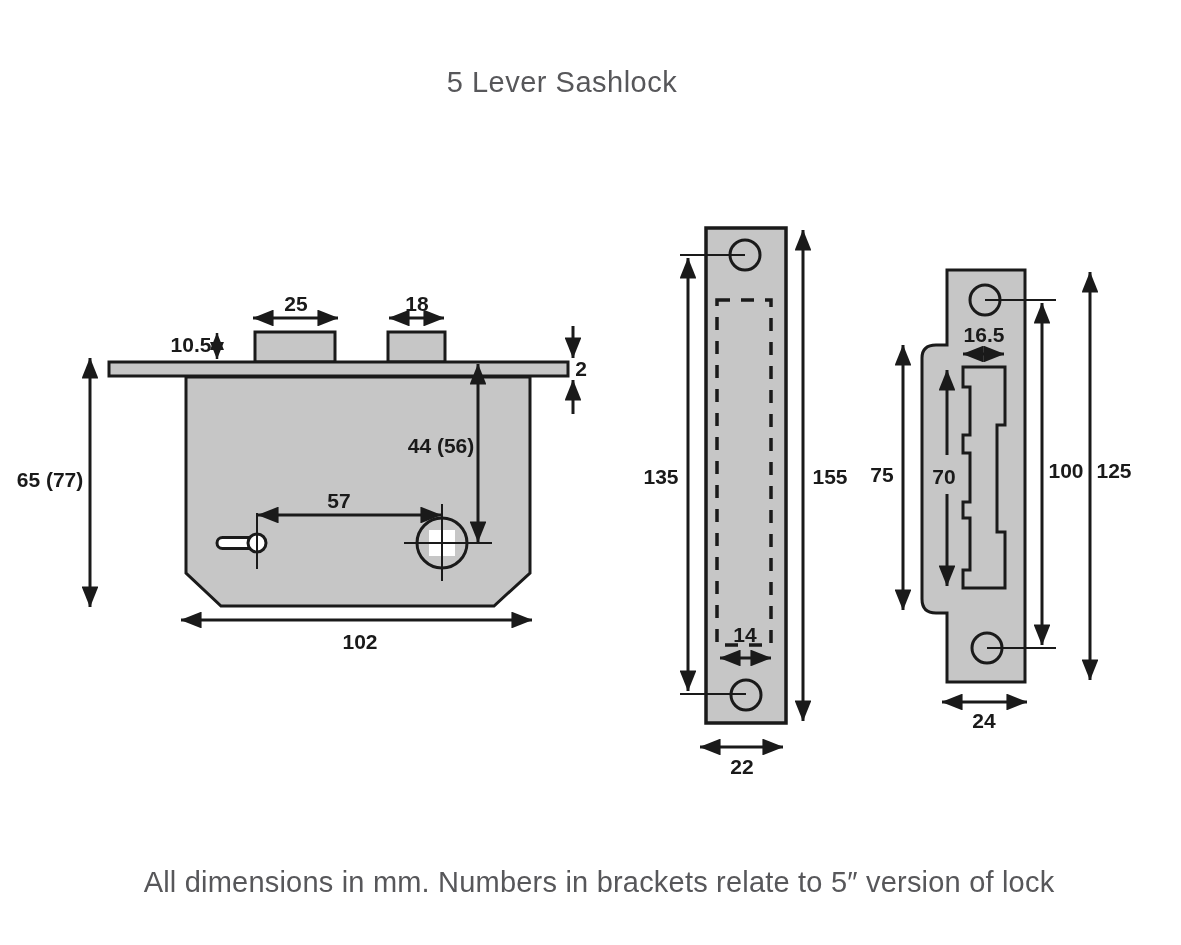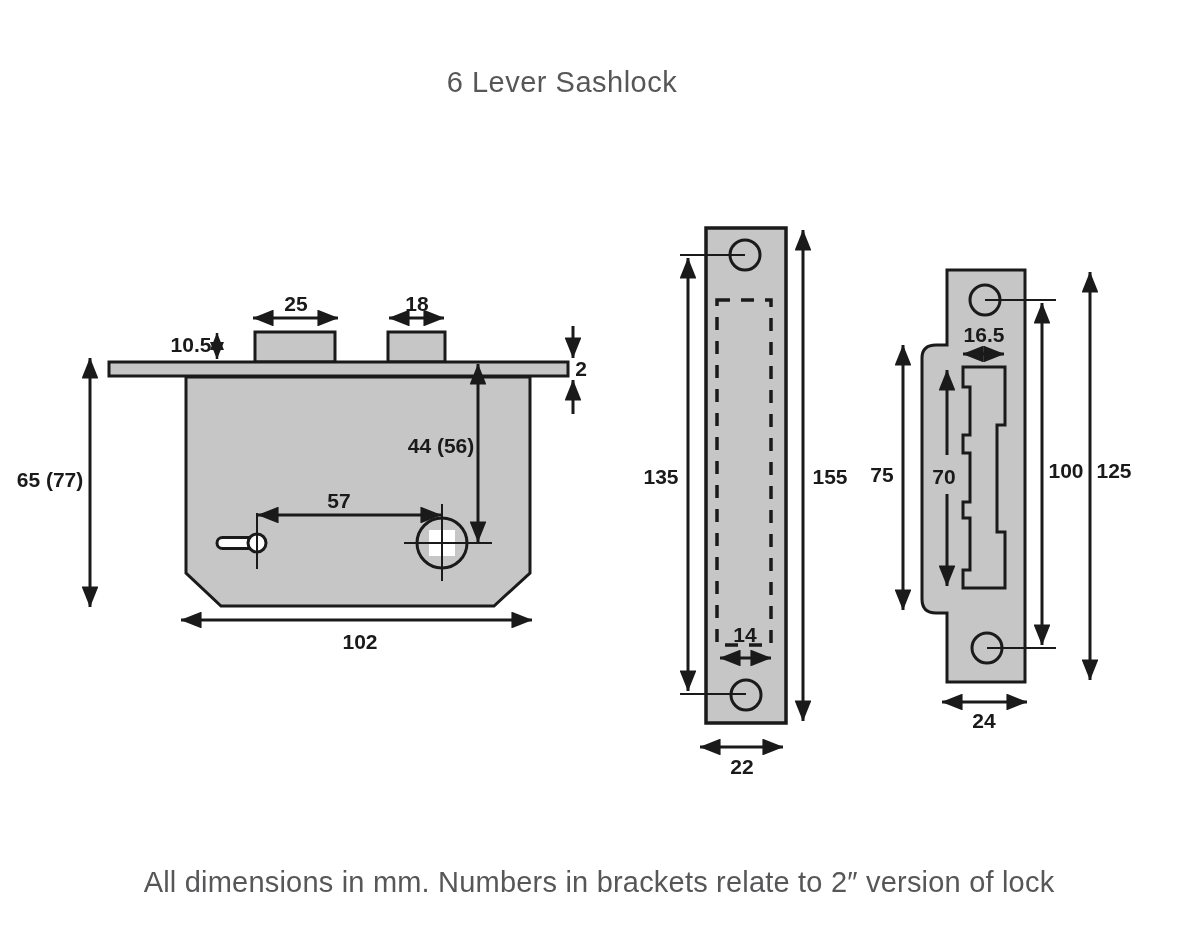--- a/index.html
+++ b/index.html
@@ -22,21 +22,21 @@
   .dim { stroke:#1a1a1a; stroke-width:3; fill:none; }
   .dim-sm { stroke:#1a1a1a; stroke-width:2.5; fill:none; }
   .thin { stroke:#1a1a1a; stroke-width:2; fill:none; }
   .white { fill:#ffffff; stroke:#1a1a1a; stroke-width:3; }
   .dimtext { font-family:"Liberation Sans", sans-serif; font-weight:bold;
              font-size:21px; fill:#1a1a1a; text-anchor:middle; }
 </style>
 </head>
 <body>
 
-<div class="title">6 Lever Sashlock</div>
+<div class="title">5 Lever Sashlock</div>
 
 <svg class="drawing" width="1181" height="945" viewBox="0 0 1181 945">
   <defs>
     <marker id="ah" viewBox="0 0 10 8" refX="9.8" refY="4" markerWidth="7" markerHeight="5.6" orient="auto-start-reverse" markerUnits="strokeWidth">
       <path d="M0,0 L10,4 L0,8 Z" fill="#1a1a1a"></path>
     </marker>
   </defs>
 
   <g>
     <polygon class="outline" points="186,377 530,377 530,573 494,606 221,606 186,573"></polygon>
@@ -127,13 +127,13 @@
     <text class="dimtext" x="1066" y="478">100</text>
 
     <line class="dim" x1="1090" y1="272" x2="1090" y2="680" marker-start="url(#ah)" marker-end="url(#ah)"></line>
     <text class="dimtext" x="1114" y="478">125</text>
 
     <line class="dim" x1="942" y1="702" x2="1027" y2="702" marker-start="url(#ah)" marker-end="url(#ah)"></line>
     <text class="dimtext" x="984" y="728">24</text>
   </g>
 </svg>
 
-<div class="footer">All dimensions in mm. Numbers in brackets relate to 2″ version of lock</div>
+<div class="footer">All dimensions in mm. Numbers in brackets relate to 5″ version of lock</div>
 
 </body></html>

